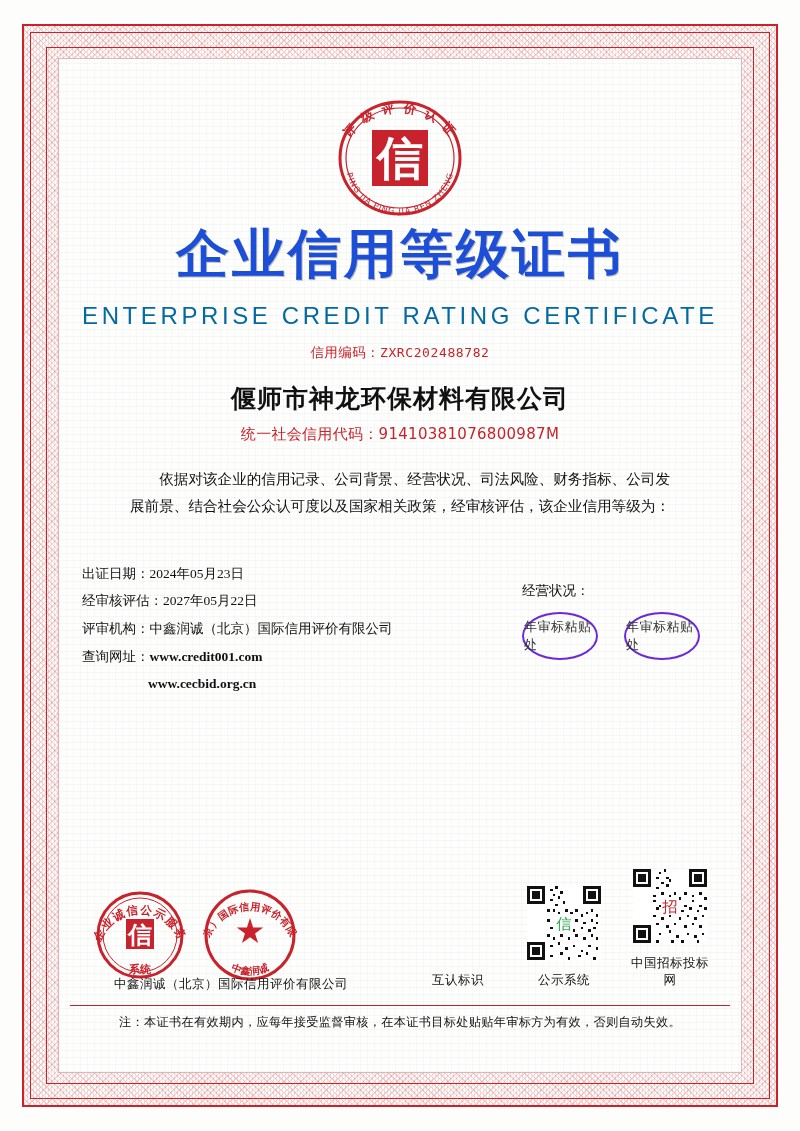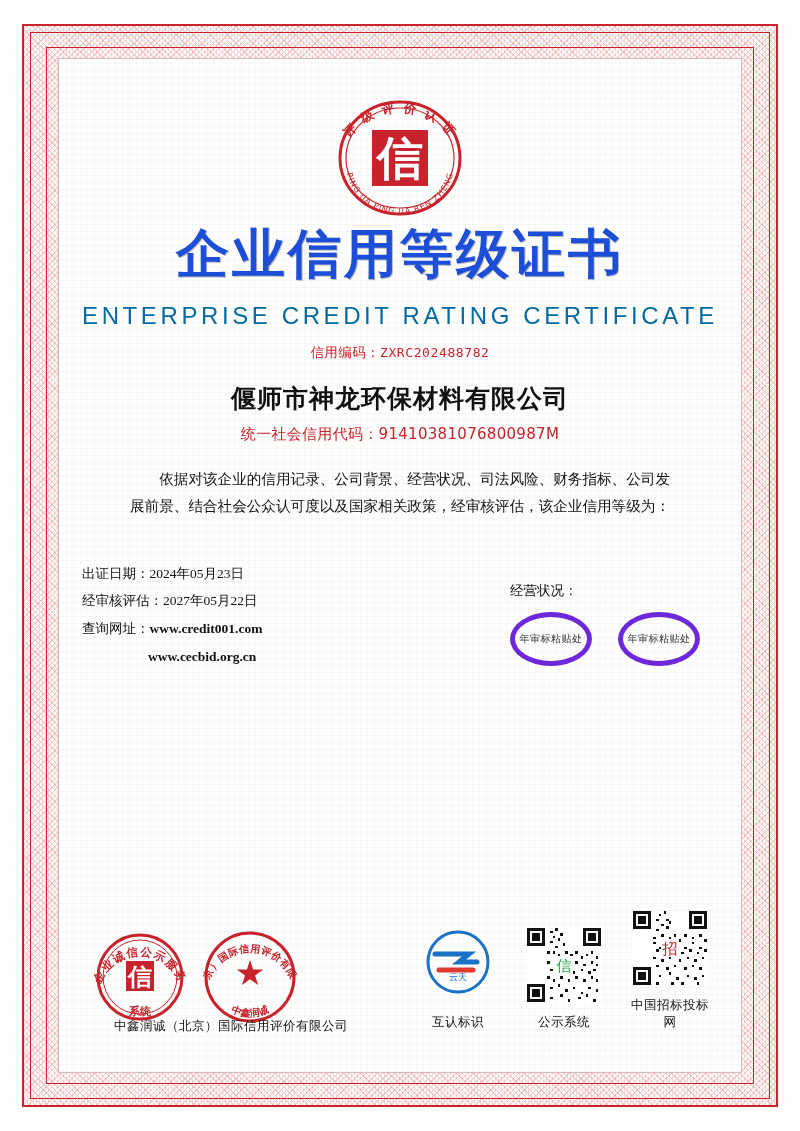--- a/index.html
+++ b/index.html
@@ -196,26 +196,26 @@
     color: #111;
   }
   .annual-circles {
     margin-top: 12px;
     display: flex;
     gap: 26px;
   }
   .circle {
     width: 72px;
     height: 44px;
-    border: 5px solid #6d28d9;
+    border: 2px solid #6d28d9;
     border-radius: 50%;
     display: flex;
     align-items: center;
     justify-content: center;
-    font-size: 10px;
+    font-size: 13px;
     color: #333;
     font-family: "DejaVu Sans", "Liberation Sans", sans-serif;
     letter-spacing: 0.5px;
   }
 
   
   .footer {
     position: absolute;
     left: 10px;
     right: 10px;
@@ -345,20 +345,23 @@
 
     <div class="details">
       <div class="details-left">
         <div class="row">
           <span>出证日期：</span><span class="val-serif">2024年05月23日</span>
         </div>
         <div class="row">
           <span>经审核评估：</span><span class="val-serif">2027年05月22日</span>
         </div>
         <div class="row">
+          <span>评审机构：</span><span>中鑫润诚（北京）国际信用评价有限公司</span>
+        </div>
+        <div class="row">
           <span>查询网址：</span><span class="url">www.credit001.com</span>
         </div>
         <div class="row url-indent">
           <span class="url">www.cecbid.org.cn</span>
         </div>
       </div>
 
       <div class="details-right">
         <div>经营状况：</div>
         <div class="annual-circles">
@@ -406,28 +409,20 @@
           </div>
 
           <div class="stamp-caption">
             <div class="l2">中鑫润诚（北京）国际信用评价有限公司</div>
           </div>
         </div>
 
         <div class="badges">
 
           <div class="badge">
-            <div class="art">
-              <svg viewBox="0 0 74 74" width="74" height="74" xmlns="http://www.w3.org/2000/svg">
-                <circle cx="37" cy="34" r="30" fill="none" stroke="#1a72c8" stroke-width="3"></circle>
-                <path d="M14 26 H48 L38 34 H56" stroke="#1a72c8" stroke-width="5" fill="none" stroke-linecap="round"></path>
-                <path d="M18 42 H52" stroke="#e03a2f" stroke-width="5" fill="none" stroke-linecap="round"></path>
-                <text x="37" y="52" text-anchor="middle" font-family="DejaVu Sans, sans-serif" font-size="9" fill="#1a72c8">云天</text>
-              </svg>
-            </div>
             <div class="lbl">互认标识</div>
           </div>
 
           <div class="badge">
             <div class="art qr">
               <svg class="qr-grid" viewBox="0 0 29 29" width="74" height="74" shape-rendering="crispEdges" xmlns="http://www.w3.org/2000/svg">
                 <rect width="29" height="29" fill="#fff"></rect>
                 <g fill="#111">
                   <rect x="0" y="0" width="7" height="1"></rect>
                     <rect x="0" y="6" width="7" height="1"></rect>
@@ -584,16 +579,17 @@
                 <rect x="11" y="11" width="7" height="7" fill="#fff"></rect>
                 <text x="14.5" y="17" text-anchor="middle" font-family="DejaVu Sans, sans-serif" font-size="6" fill="#c8232c">招</text>
               </svg>
             </div>
             <div class="lbl">中国招标投标网</div>
           </div>
 
         </div>
       </div>
 
+      <div class="note">注：本证书在有效期内，应每年接受监督审核，在本证书目标处贴贴年审标方为有效，否则自动失效。</div>
     </div>
 
   </div>
 </div>
 
 </body></html>

